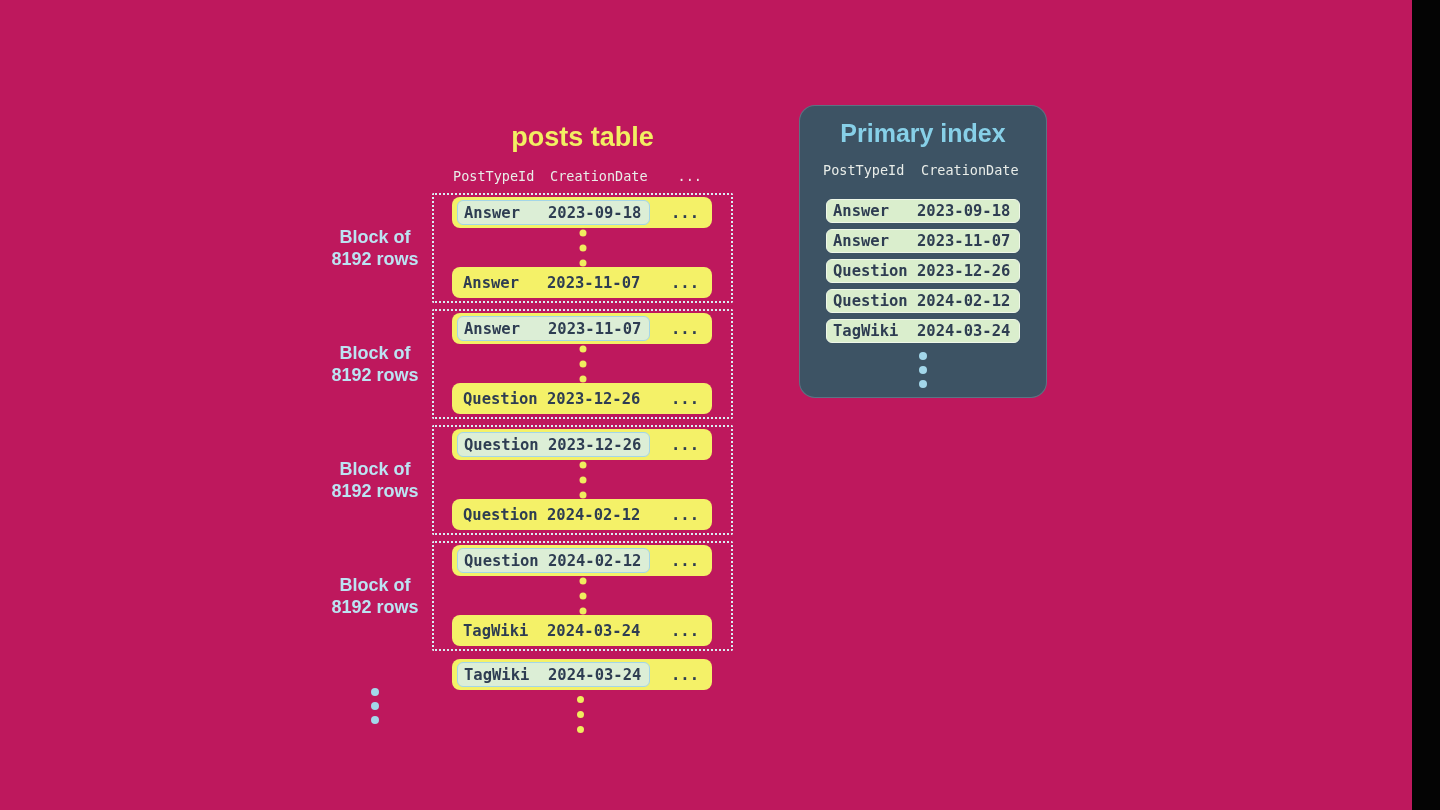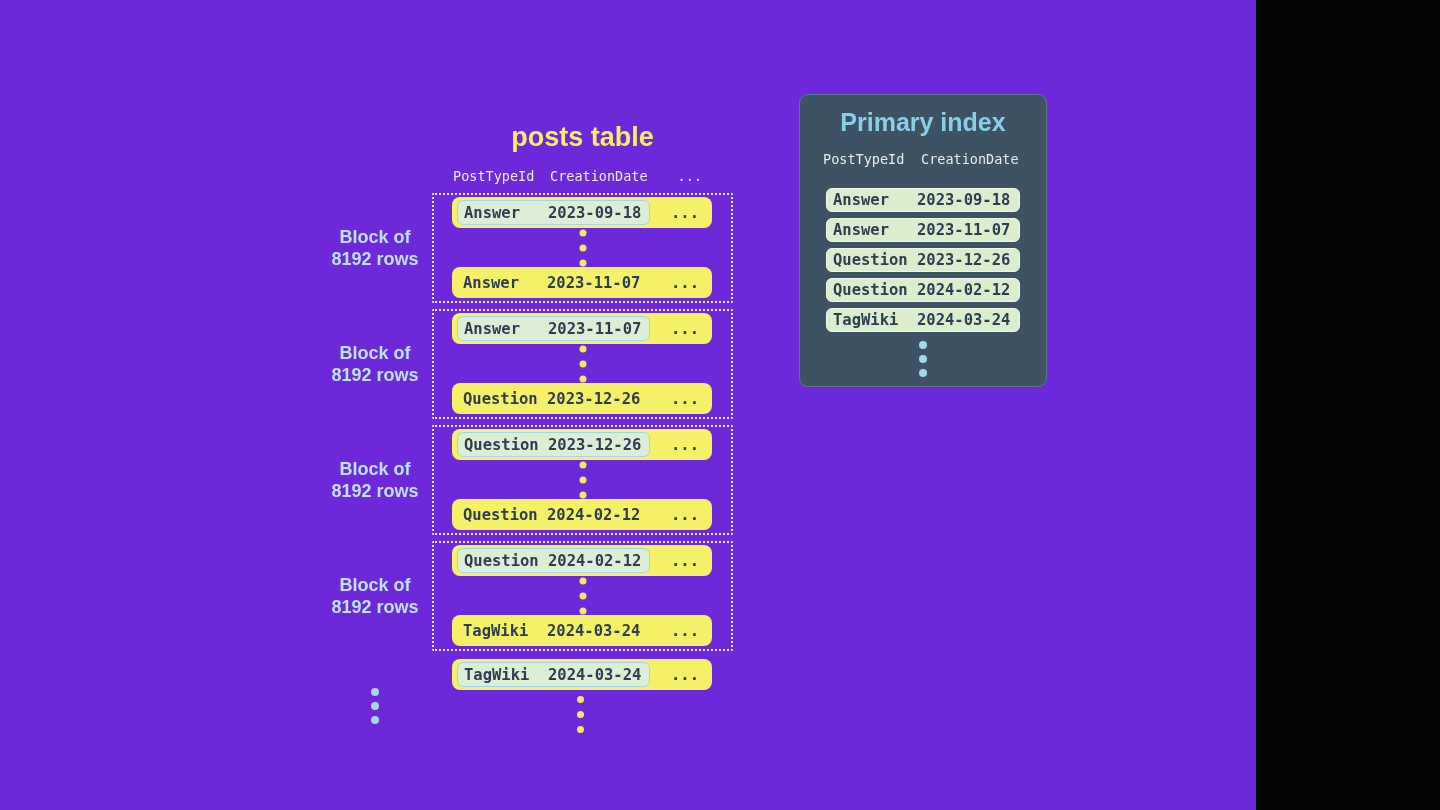--- a/index.html
+++ b/index.html
@@ -1,18 +1,18 @@
 <!DOCTYPE html>
 <html><head>
 <meta charset="utf-8">
 <title>Sparse primary index diagram</title>
 <style>
   html,body { margin:0; padding:0; background:#040404; }
   .stage {
-    position:relative; width:1256px; height:810px; background:#6d28d9;
+    position:relative; width:1412px; height:810px; background:#be185d;
     font-family:"Liberation Sans", sans-serif; overflow:hidden;
   }
 
   
   .pt-title {
     position:absolute; left:432px; top:122px; width:301px;
     text-align:center; font-size:27px; font-weight:600; color:#f2ef62;
   }
   .pt-header {
     position:absolute; left:432px; top:166px; width:301px; height:20px;
@@ -56,23 +56,23 @@
 
   
   .vdots { position:absolute; display:flex; flex-direction:column; align-items:center; }
   .vdots i { display:block; width:7px; height:7px; border-radius:50%; margin:4px 0; }
   .ydots i { background:#f0ec5e; }
   .bdots i { background:#a3d7ea; width:8px; height:8px; margin:3px 0; }
   .block-dots { left:50%; top:50%; transform:translate(-50%,-50%); }
 
   
   .panel {
-    position:absolute; left:799px; top:94px; width:248px; height:293px;
+    position:absolute; left:799px; top:105px; width:248px; height:293px;
     background:#3d5364; border:1px solid rgba(185,210,225,0.25);
-    border-radius:9px; box-sizing:border-box;
+    border-radius:16px; box-sizing:border-box;
   }
   .panel-title {
     position:absolute; top:13px; left:0; width:100%; text-align:center;
     font-size:25px; font-weight:600; color:#87d0e8;
   }
   .panel-header {
     position:absolute; top:56px; left:0; width:100%; box-sizing:border-box;
     padding-left:23px; display:flex;
     font-family:"DejaVu Sans Mono", monospace; font-size:13.5px; color:#e9ede9;
   }

